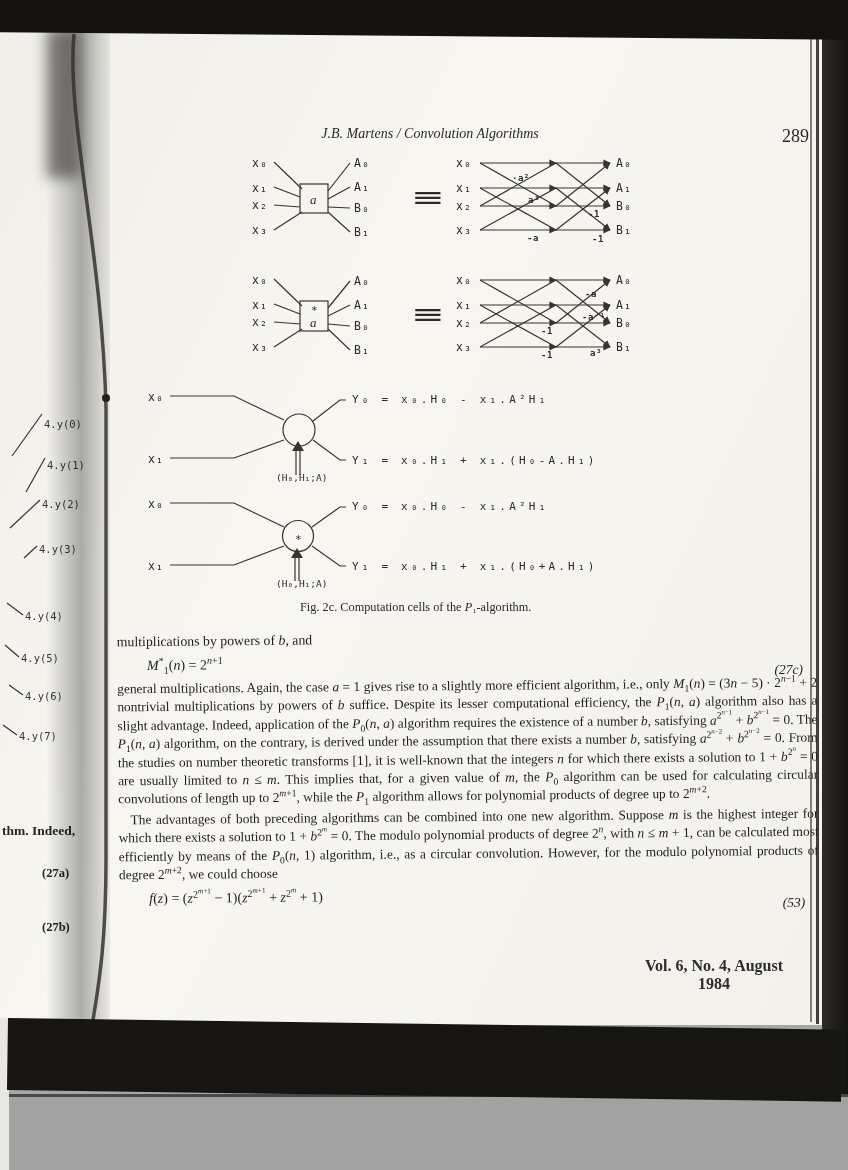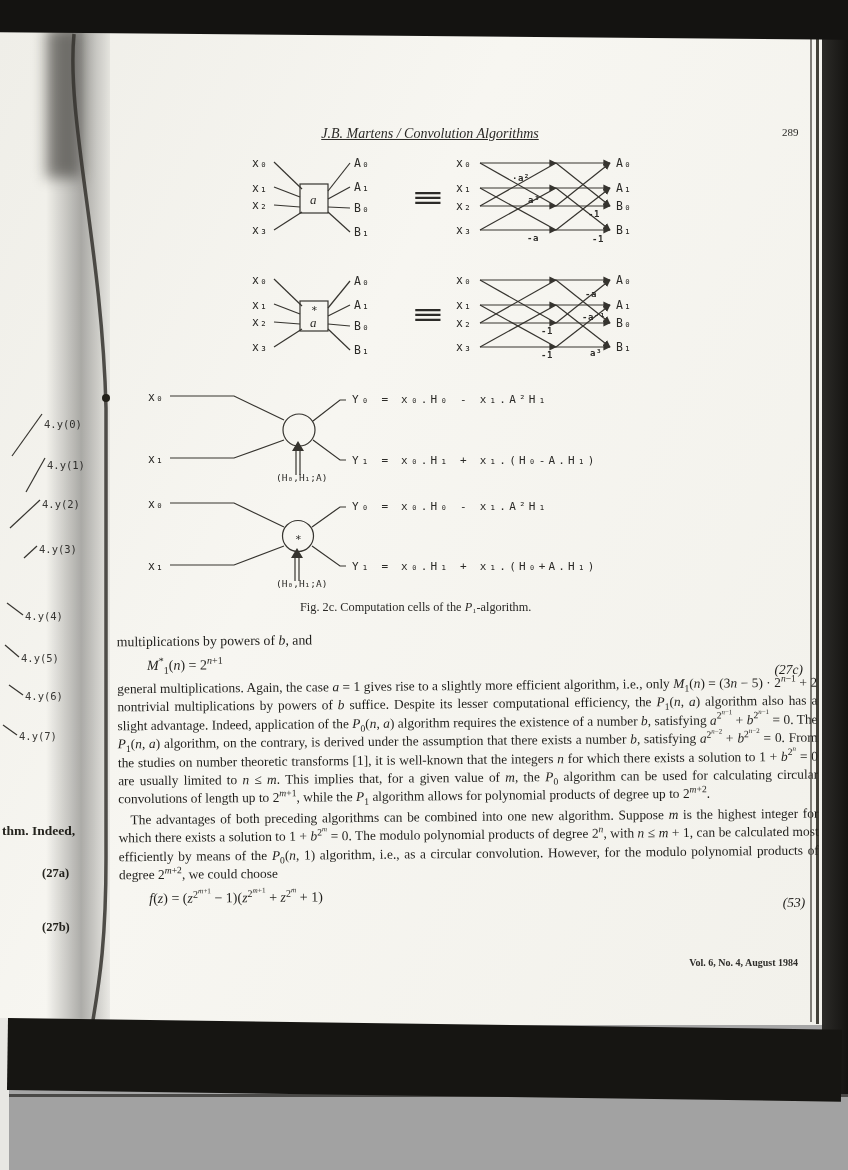--- a/index.html
+++ b/index.html
@@ -16,23 +16,23 @@
   .edge-line-b{left:816px;top:34px;width:3px;height:990px;background:#232119;opacity:.85;}
   .bottom-slab{left:8px;top:1018px;width:834px;height:72px;background:#161512;
                transform:rotate(.8deg);transform-origin:left top;}
   .bottom-gray{left:0;top:1094px;width:848px;height:76px;background:#a2a2a2;border-top:3px solid #4a4947;}
   .corner-white{left:0;top:1018px;width:9px;height:152px;background:#e8e7e3;}
   
   .binding-grad{left:46px;top:28px;width:64px;height:997px;
     background:linear-gradient(to right,rgba(0,0,0,0) 0%,rgba(0,0,0,.30) 55%,rgba(0,0,0,.05) 100%);}
   .binding-top{left:46px;top:28px;width:34px;height:150px;background:rgba(22,19,15,.5);filter:blur(7px);}
   
-  .hdr-title{left:260px;top:126px;width:340px;text-align:center;font-style:italic;font-size:14px;color:#2a2926;text-decoration:underline;}
-  .hdr-page{left:782px;top:126px;font-size:11px;color:#2a2926;}
-  .footer{left:630px;top:957px;width:168px;text-align:right;font-size:10px;font-weight:bold;color:#2e2d2a;}
+  .hdr-title{left:260px;top:126px;width:340px;text-align:center;font-style:italic;font-size:14px;color:#2a2926;}
+  .hdr-page{left:782px;top:126px;font-size:18px;color:#2a2926;}
+  .footer{left:630px;top:957px;width:168px;text-align:center;font-size:16px;font-weight:bold;color:#2e2d2a;}
   
   .frag-text{font-family:"DejaVu Sans Mono",monospace;font-size:10.5px;fill:#3a3936;}
   .cut-thm{left:2px;top:823px;font-size:13.5px;font-weight:bold;color:#26251f;}
   .cut-tag{font-size:12.5px;font-weight:bold;color:#26251f;}
   
   svg{overflow:visible;}
   .st{stroke:#36342f;stroke-width:1.2;fill:none;}
   .dio{font-family:"DejaVu Sans Mono",monospace;font-size:11.5px;letter-spacing:1px;fill:#2c2b28;}
   .dlab{font-family:"DejaVu Sans Mono",monospace;font-size:9px;letter-spacing:.5px;fill:#2c2b28;font-weight:bold;}
   .deq{font-family:"DejaVu Sans Mono",monospace;font-size:11px;letter-spacing:3.2px;fill:#2c2b28;}

